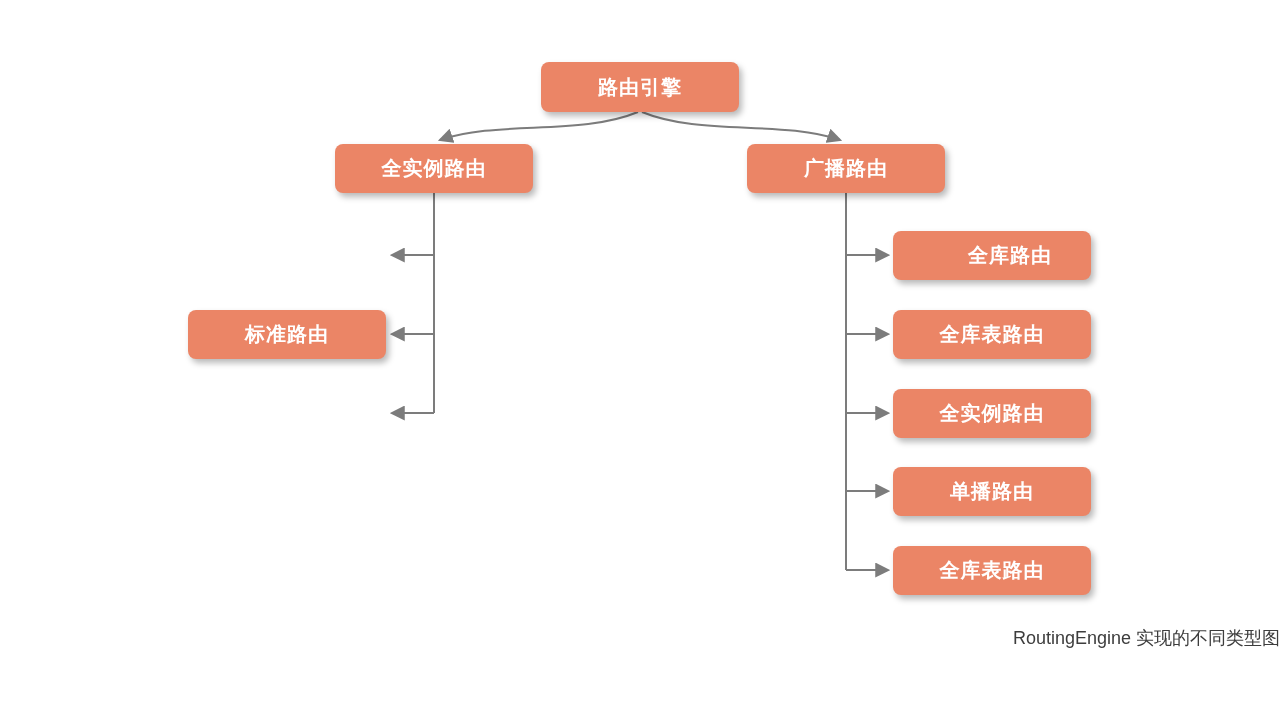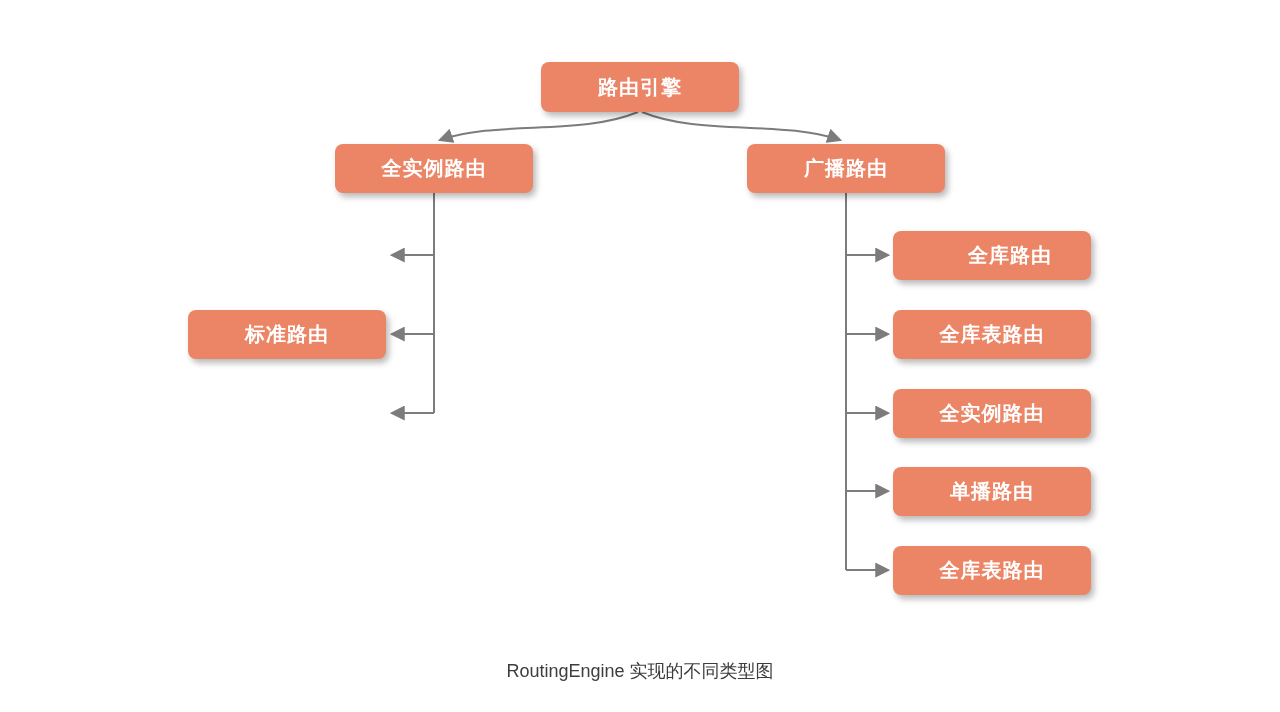--- a/index.html
+++ b/index.html
@@ -42,23 +42,23 @@
   .node-l2 { left: 188px; top: 389px; }
 
   .node-r0 { left: 893px; top: 231px; padding-left: 36px; }
   .node-r1 { left: 893px; top: 310px; }
   .node-r2 { left: 893px; top: 389px; }
   .node-r3 { left: 893px; top: 467px; }
   .node-r4 { left: 893px; top: 546px; }
 
   .caption {
     position: absolute;
-    left: 0; top: 659px;
+    left: 0; top: 626px;
     width: 100%;
-    text-align: center;
+    text-align: right;
     font-size: 18px;
     color: #3d3d3d;
   }
   .watermark {
     position: absolute;
     left: 1084px; top: 647px;
     width: 177px; height: 45px;
     background: #D9D9D9;
     border-radius: 22px;
     display: flex;

